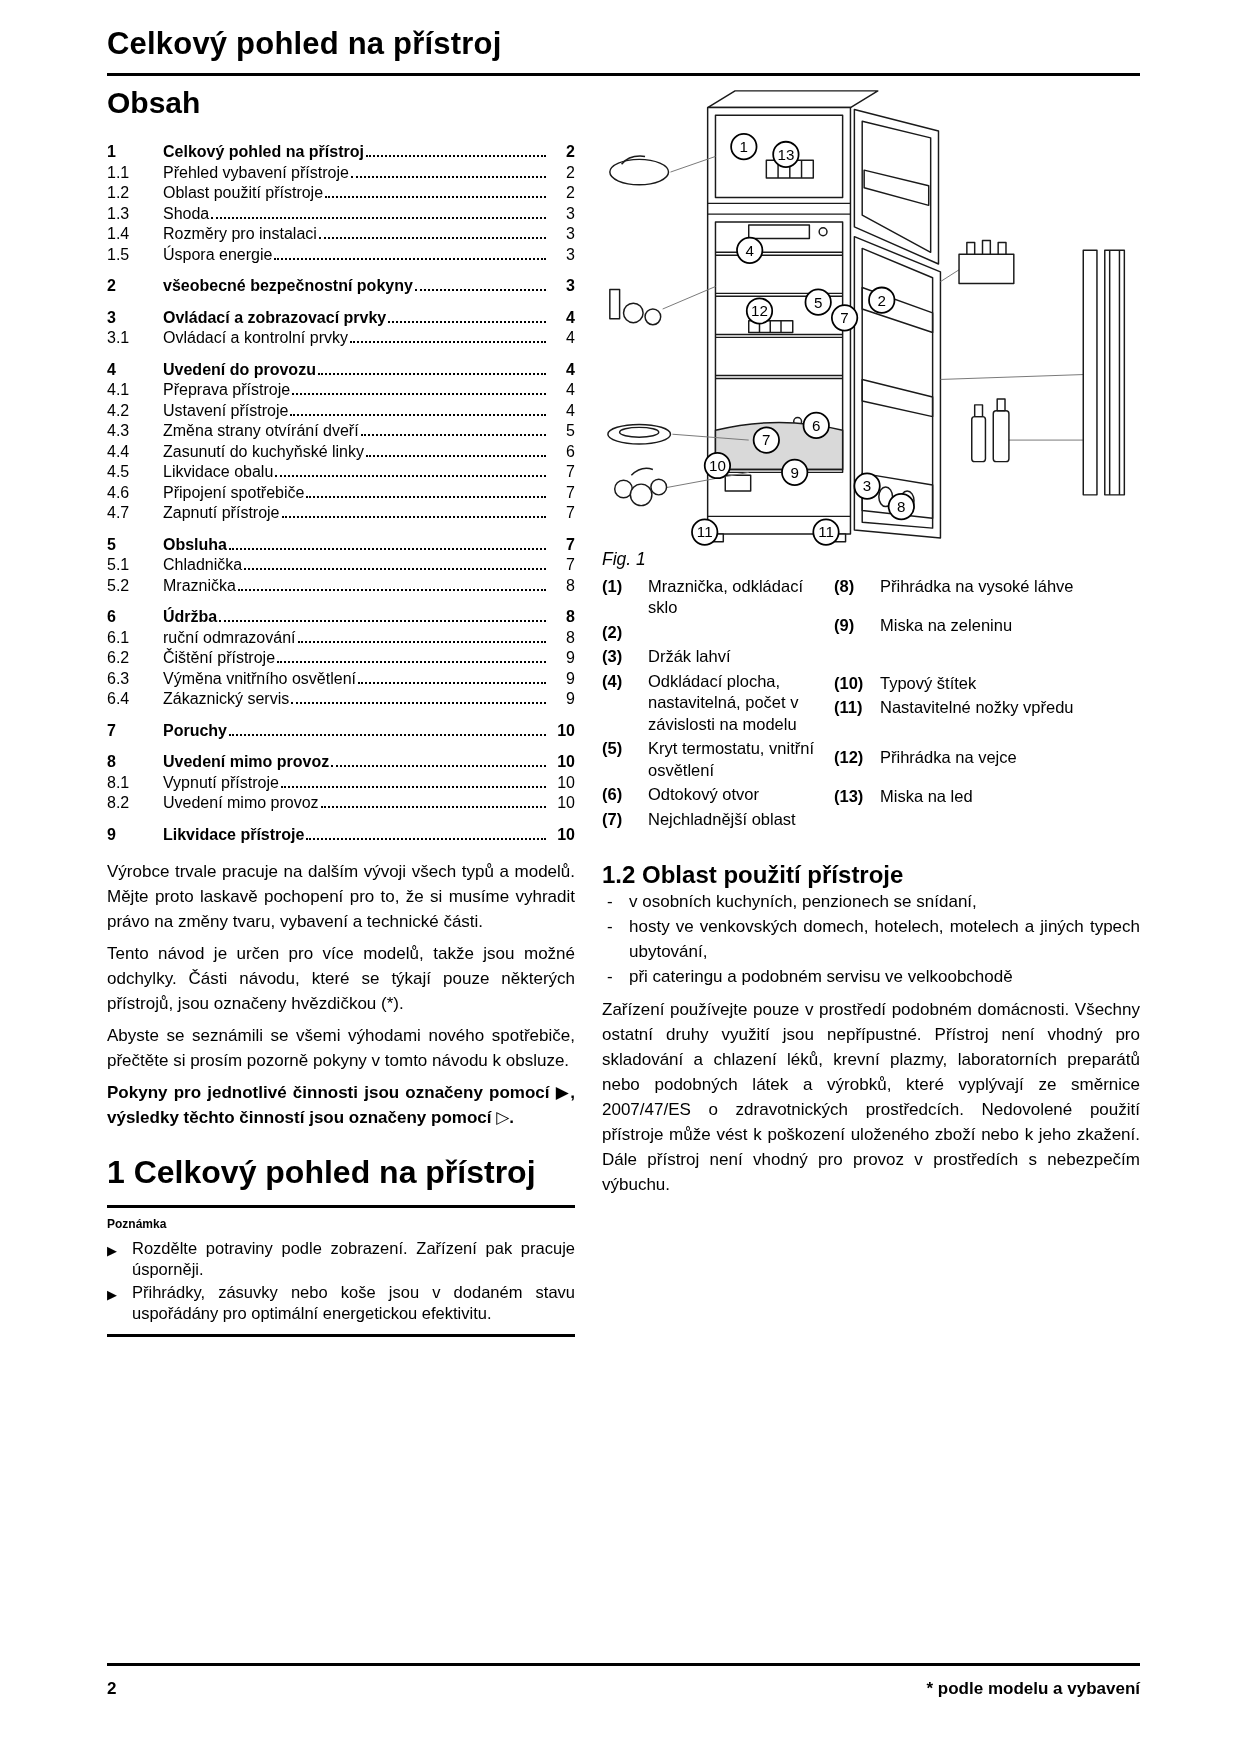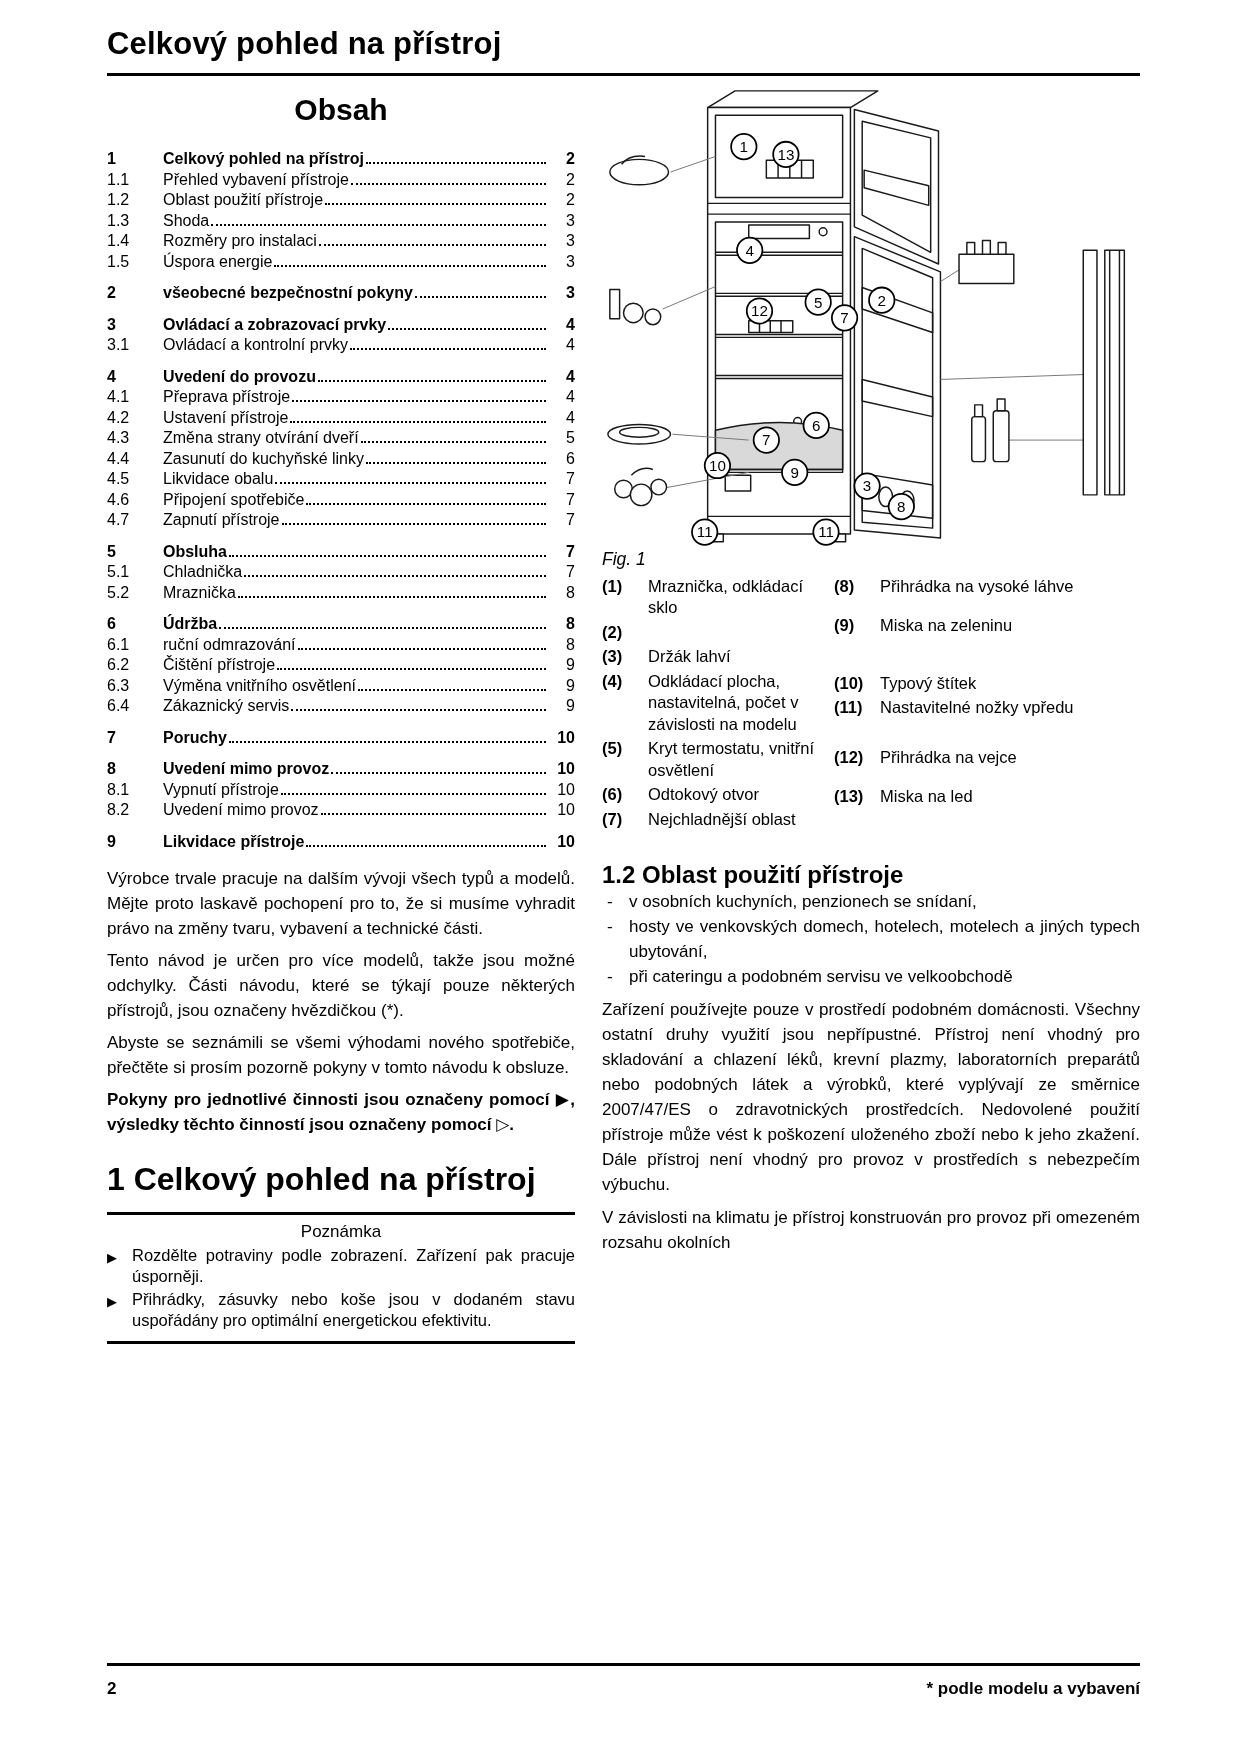--- a/index.html
+++ b/index.html
@@ -9,38 +9,38 @@
     background:#fff; color:#000;
     font-family:"Liberation Sans","DejaVu Sans",sans-serif;
     padding:26px 100px 0 107px;
   }
   .page-title { font-size:31px; font-weight:bold; letter-spacing:.2px; }
   .header-rule { height:3px; background:#000; margin-top:11px; }
   .columns { display:flex; gap:27px; margin-top:10px; }
   .col-left  { width:468px; flex:none; }
   .col-right { width:538px; flex:none; }
 
-  .toc-title { font-size:30px; font-weight:bold; margin-top:7px;text-align:center; }
+  .toc-title { font-size:30px; font-weight:bold; margin-top:0; }
   .toc { margin-top:22px; }
   .toc-row { display:flex; align-items:baseline; font-size:16px; line-height:20.5px; }
   .toc-row.gap { margin-top:11px; }
   .toc-num { width:56px; flex:none; }
   .toc-dots { flex:1; border-bottom:2px dotted #000; margin:0 3px 3px 2px; min-width:10px; }
   .toc-page { flex:none; min-width:26px; text-align:right; }
   .toc-row.bold { font-weight:bold; }
 
   .intro { margin-top:14px; }
   p.body { font-size:17px; line-height:25px; text-align:justify; margin-bottom:7px; }
   p.body.bold { font-weight:bold; }
 
   .sec-main { font-size:32px; font-weight:bold; margin-top:24px; }
   .sec-sub  { font-size:24px; font-weight:bold; margin-top:24px; }
 
   .notebox { border-top:3px solid #000; border-bottom:3px solid #000; margin-top:14px; padding:5px 0 10px; }
-  .notebox-title { font-weight:normal; font-size:17px; line-height:23px;text-align:center; }
+  .notebox-title { font-weight:bold; font-size:12px; line-height:23px; }
   .note-item { display:flex; font-size:16.5px; line-height:21px; margin-top:2px; }
   .note-item .marker { flex:none; width:25px; font-size:13px; padding-top:2px; }
   .note-item .ntext { flex:1; text-align:justify; }
 
   .fig { margin:0; }
   .fig svg { display:block; width:538px; height:auto; }
   .fig-caption { font-style:italic; font-size:17.5px; margin-top:3px; }
   .legend { display:flex; margin-top:6px; }
   .legend-col.left  { width:226px; flex:none; }
   .legend-col.right { flex:1; padding-left:6px; }
@@ -511,21 +511,20 @@
           <div class="usage-bullet">
             <span class="dash">-</span>
             <span class="btext">hosty ve venkovských domech, hotelech, motelech a jiných typech ubytování,</span>
           </div>
           <div class="usage-bullet">
             <span class="dash">-</span>
             <span class="btext">při cateringu a podobném servisu ve velkoobchodě</span>
           </div>
         </div>
       <p class="body usage-para">Zařízení používejte pouze v prostředí podobném domácnosti. Všechny ostatní druhy využití jsou nepřípustné. Přístroj není vhodný pro skladování a chlazení léků, krevní plazmy, laboratorních preparátů nebo podobných látek a výrobků, které vyplývají ze směrnice 2007/47/ES o zdravotnických prostředcích. Nedovolené použití přístroje může vést k poškození uloženého zboží nebo k jeho zkažení. Dále přístroj není vhodný pro provoz v prostředích s nebezpečím výbuchu.</p>
-      <p class="body usage-para">V závislosti na klimatu je přístroj konstruován pro provoz při omezeném rozsahu okolních</p>
     </div>
   </div>
 
   <div class="footer">
     <div class="footer-rule"></div>
     <div class="footer-row">
       <span>2</span>
       <span>* podle modelu a vybavení</span>
     </div>
   </div>

